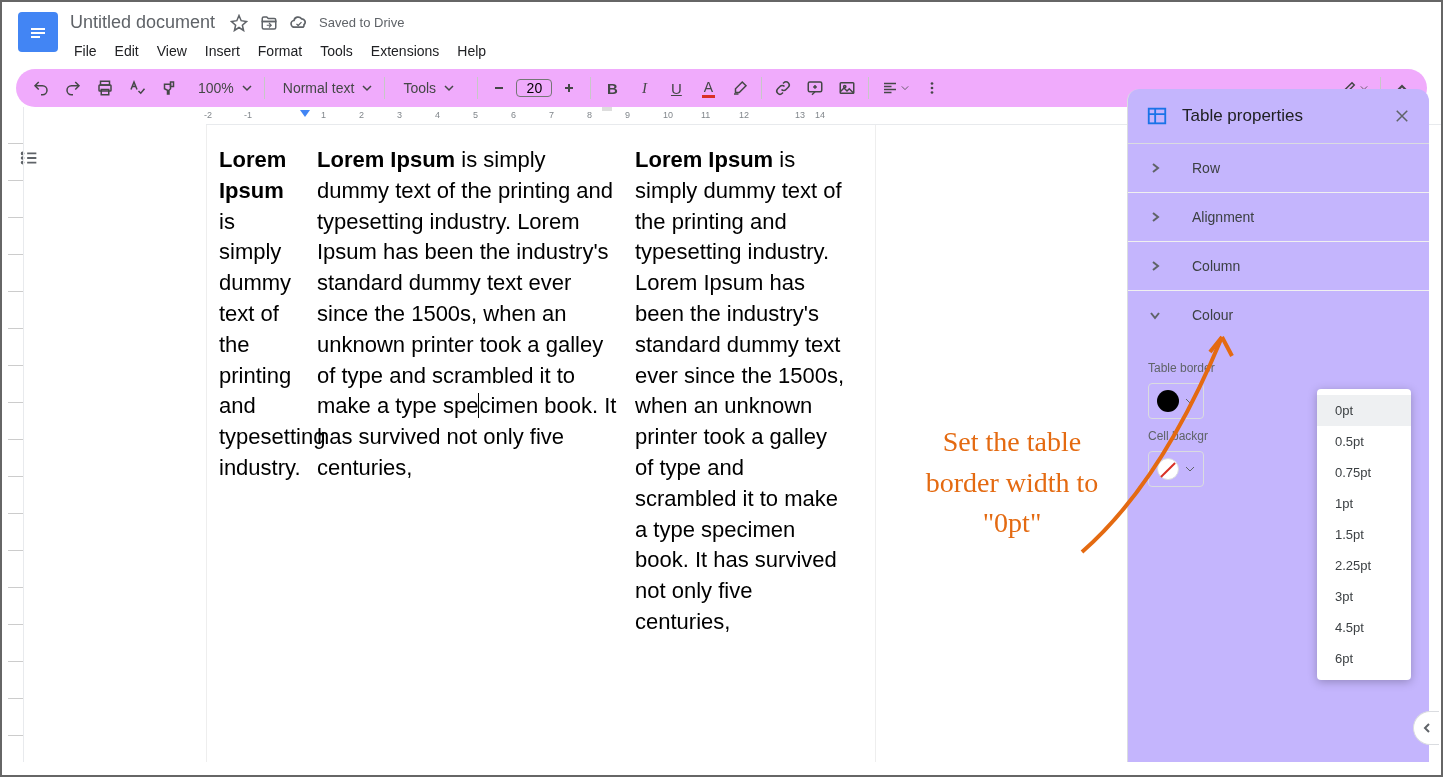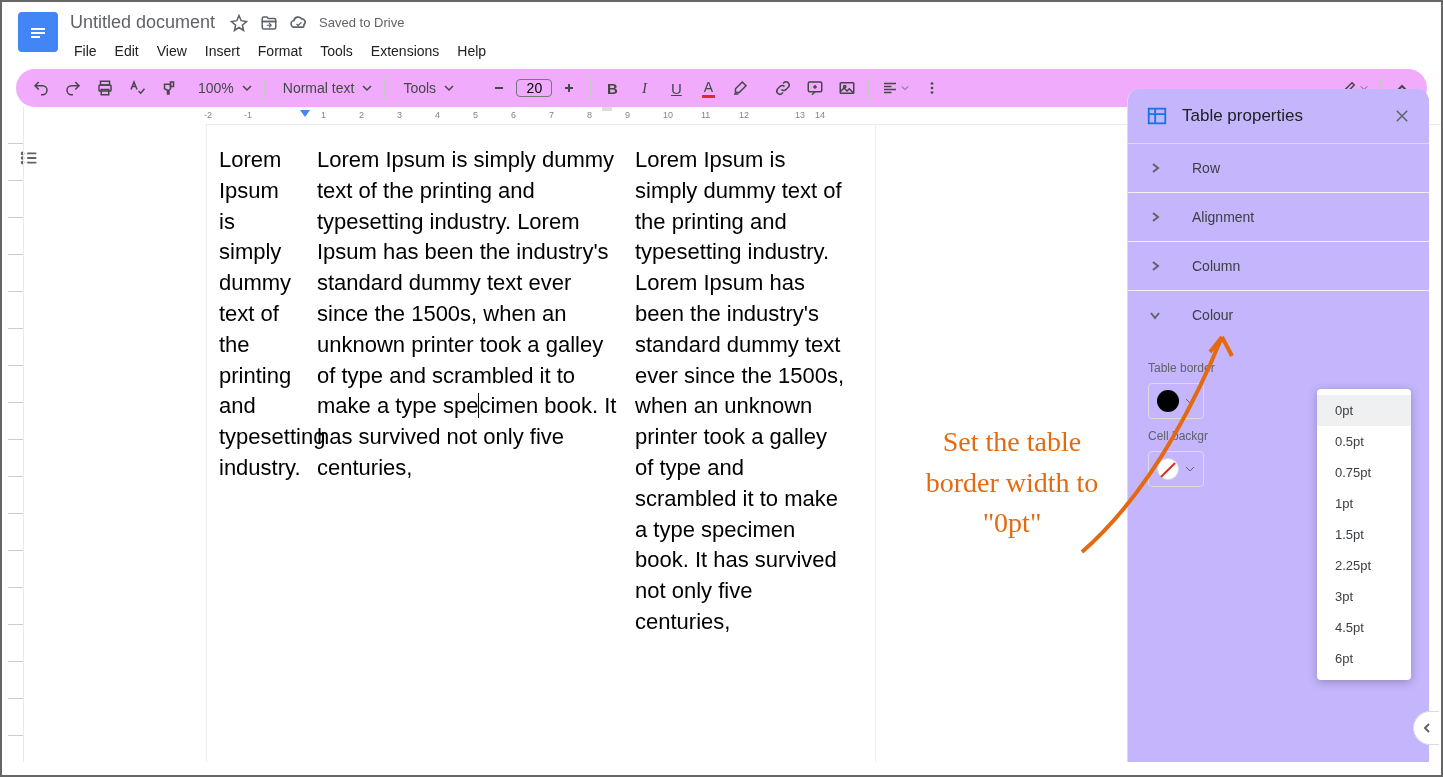--- a/index.html
+++ b/index.html
@@ -32,21 +32,21 @@
 .outline-ic{width:34px;height:34px;display:flex;align-items:center;justify-content:center;color:#5f6368;cursor:pointer}
 .ruler-v{width:16px;background:repeating-linear-gradient(180deg,transparent,transparent 36px,#ccc 36px,#ccc 37px);border-right:1px solid #e8eaed;position:absolute;left:6px;top:0;bottom:0}
 
 .canvas{flex:1;overflow:hidden;position:relative}
 .ruler-h{height:18px;border-bottom:1px solid #e8eaed;position:relative;font-size:9px;color:#80868b;margin-left:150px}
 .ruler-h .tick{position:absolute;top:3px}
 .ruler-mark{position:absolute;left:93px;top:2px;width:12px;height:12px}
 .page{background:#fff;margin-left:150px;width:670px;height:100%;position:relative;border-left:1px solid #eee;border-right:1px solid #eee}
 .doc-table{display:flex;padding:20px 12px;gap:18px}
 .col{font-family:Arial,sans-serif;font-size:22px;line-height:1.4;color:#000}
-.col b{font-weight:400}
+.col b{font-weight:700}
 .c1{width:80px}
 .c2{width:300px}
 .c3{width:210px}
 .tab-mark{position:absolute;left:396px;top:-3px;width:10px;height:7px;background:#ddd}
 
 .sidepanel{width:302px;border-left:1px solid #dadce0;background:#c4b5fd;position:absolute;right:12px;top:-18px;bottom:0;border-radius:12px 12px 0 0}
 .sp-head{display:flex;align-items:center;gap:14px;padding:16px 18px;border-bottom:1px solid #dadce0}
 .sp-icon{color:#1a73e8}
 .sp-title{font-size:17px;color:#202124;flex:1}
 .sp-close{cursor:pointer;color:#5f6368}

